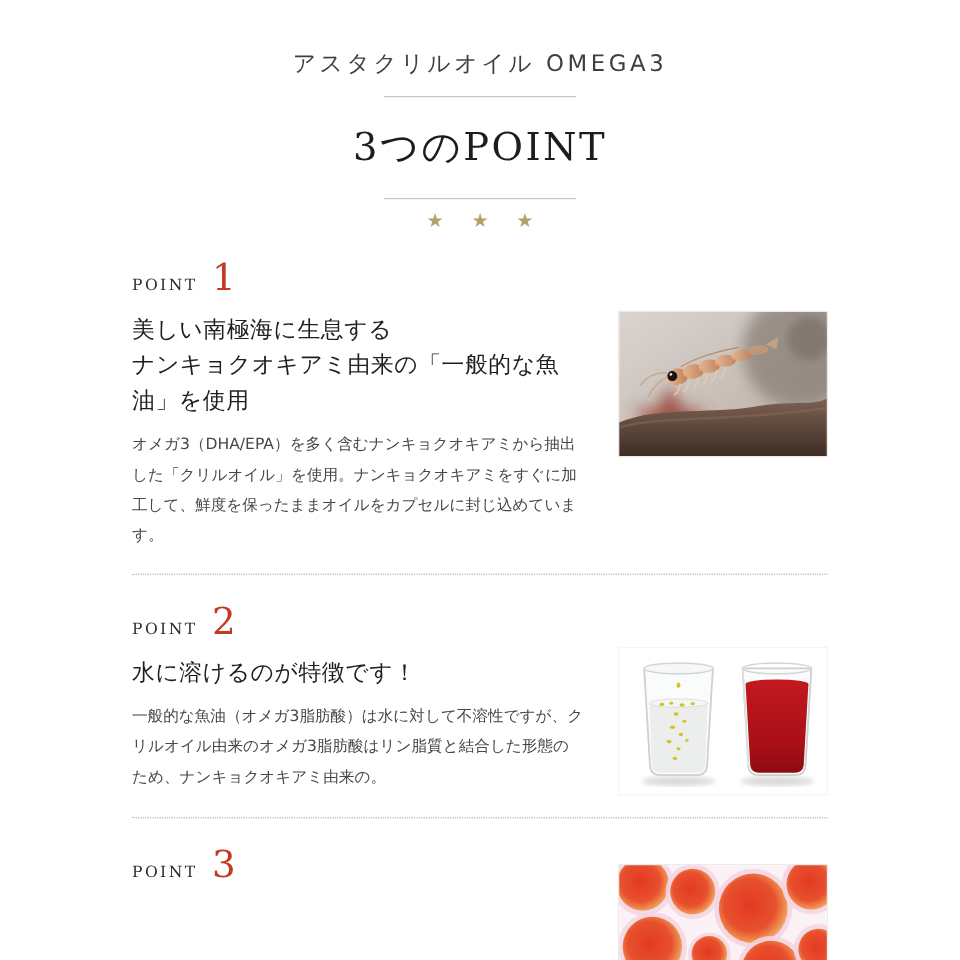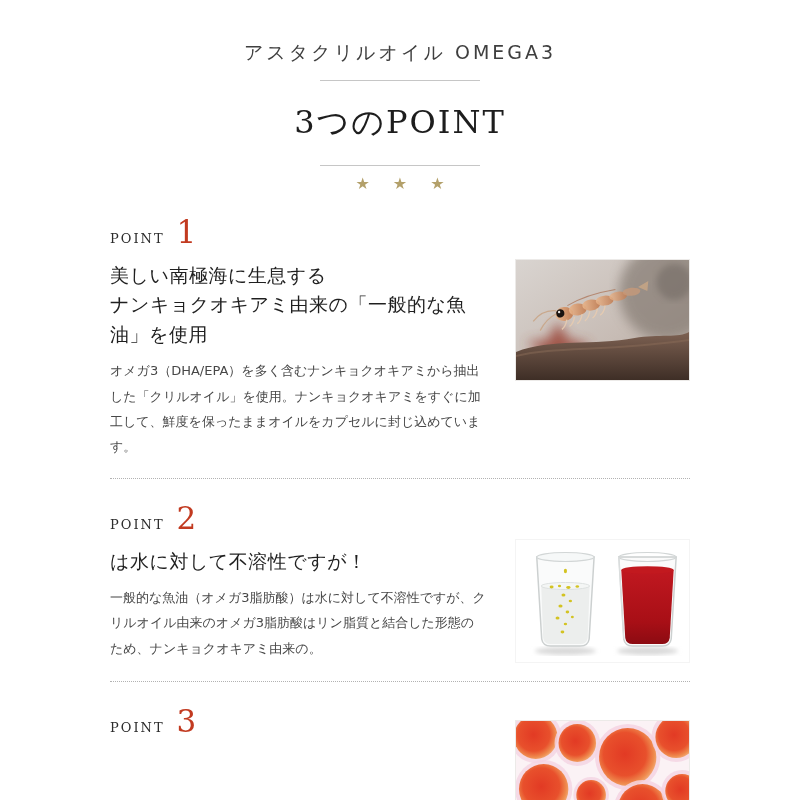--- a/index.html
+++ b/index.html
@@ -165,21 +165,21 @@
   </div>
 
   <hr class="divider">
 
   <div class="section s2">
     <div class="text-col">
       <div class="point-row">
         <span class="point-label">POINT</span>
         <span class="point-number">2</span>
       </div>
-      <h2 class="section-heading">は水に対して不溶性ですが！</h2>
+      <h2 class="section-heading">水に溶けるのが特徴です！</h2>
       <p class="section-body">一般的な魚油（オメガ3脂肪酸）は水に対して不溶性ですが、クリルオイル由来のオメガ3脂肪酸はリン脂質と結合した形態のため、ナンキョクオキアミ由来の。</p>
     </div>
     <div class="photo">
       <svg viewBox="0 0 175 122" preserveAspectRatio="none">
         <defs>
           <linearGradient id="red" x1="0" y1="0" x2="0" y2="1">
             <stop offset="0" stop-color="#c01820"></stop>
               <stop offset="0.7" stop-color="#a80f16"></stop>
               <stop offset="1" stop-color="#8c0b12"></stop>
           </linearGradient>

